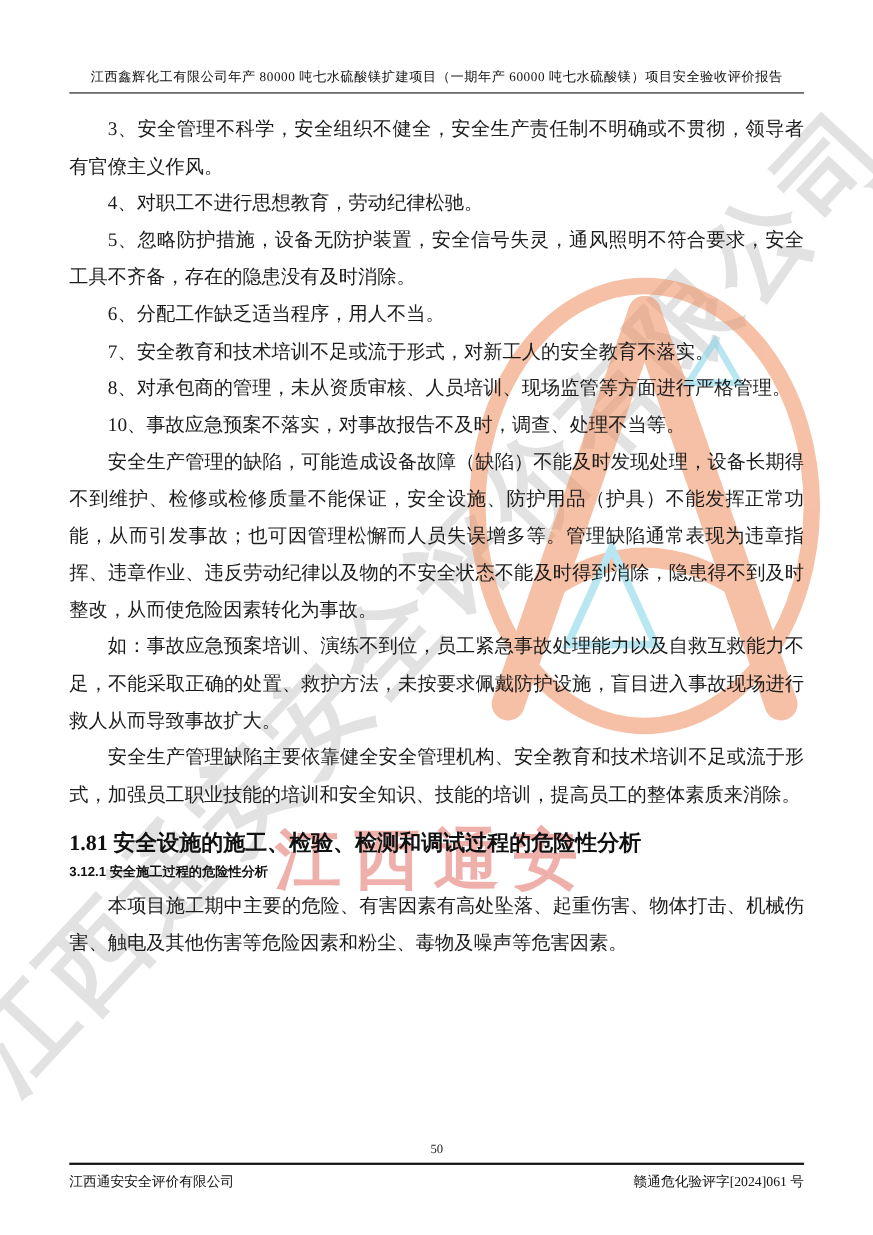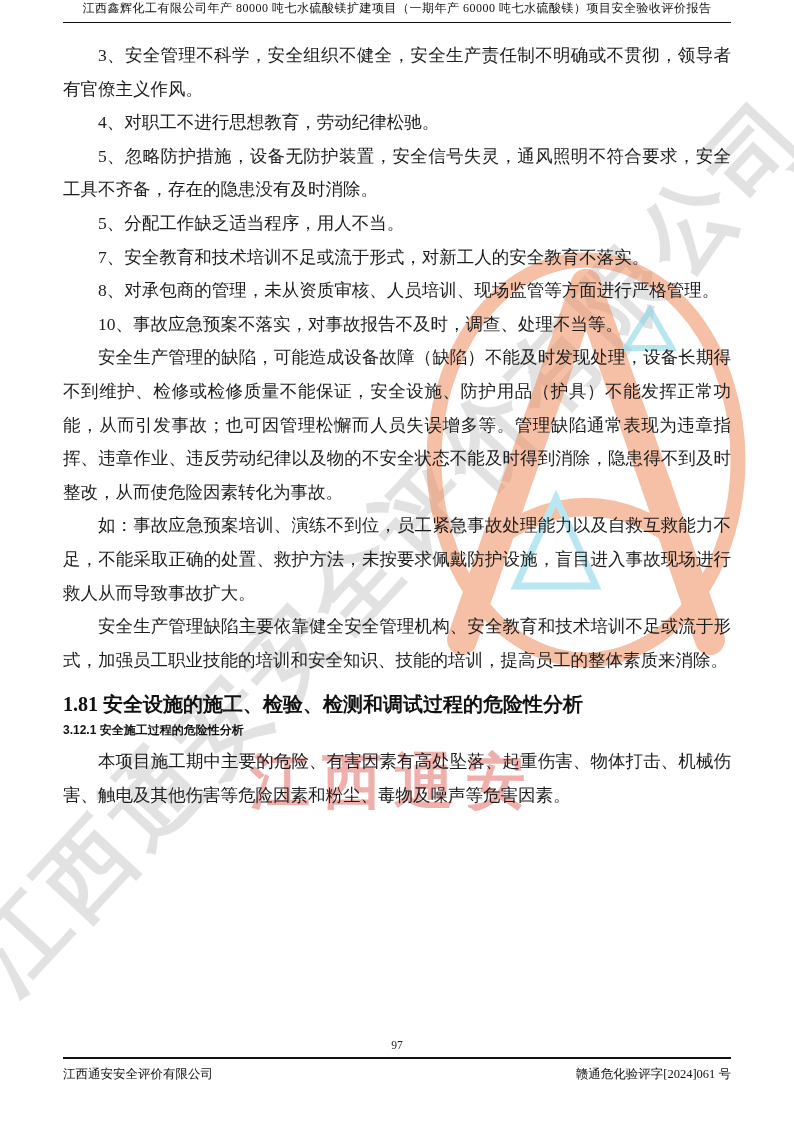--- a/index.html
+++ b/index.html
@@ -24,21 +24,21 @@
   .wm-red{
     position:absolute;left:250px;top:742px;
     white-space:nowrap;
     font-size:60px;letter-spacing:12px;font-weight:bold;
     color:rgba(214,58,48,0.40);
   }
   .wm-stamp{position:absolute;left:418px;top:248px;opacity:0.55;}
   
   .content{position:relative;z-index:1;}
   .header{
-    margin:0 63px;padding-bottom:5px;
+    margin:0 63px;padding-top:62px;padding-bottom:5px;
     text-align:center;font-size:12px;letter-spacing:0.5px;
     border-bottom:1.5px solid #111;
     color:#111;
   }
   .bodytext{margin:0 63px;padding-top:16px;}
   .bodytext p{
     margin:0;font-size:17.5px;line-height:1.92;
     text-align:justify;text-indent:2em;color:#1c1c1c;
   }
   .bodytext h2{
@@ -81,33 +81,33 @@
       <polygon points="208,100 232,62 254,100" fill="none" stroke="#7fd4e8" stroke-width="6"></polygon>
     </svg>
   </div>
 
   <div class="content">
     <div class="header">江西鑫辉化工有限公司年产 80000 吨七水硫酸镁扩建项目（一期年产 60000 吨七水硫酸镁）项目安全验收评价报告</div>
     <div class="bodytext" id="bodytext">
         <p>3、安全管理不科学，安全组织不健全，安全生产责任制不明确或不贯彻，领导者有官僚主义作风。</p>
         <p>4、对职工不进行思想教育，劳动纪律松驰。</p>
         <p>5、忽略防护措施，设备无防护装置，安全信号失灵，通风照明不符合要求，安全工具不齐备，存在的隐患没有及时消除。</p>
-        <p>5、分配工作缺乏适当程序，用人不当。</p>
+        <p>6、分配工作缺乏适当程序，用人不当。</p>
         <p>7、安全教育和技术培训不足或流于形式，对新工人的安全教育不落实。</p>
         <p>8、对承包商的管理，未从资质审核、人员培训、现场监管等方面进行严格管理。</p>
         <p>10、事故应急预案不落实，对事故报告不及时，调查、处理不当等。</p>
         <p>安全生产管理的缺陷，可能造成设备故障（缺陷）不能及时发现处理，设备长期得不到维护、检修或检修质量不能保证，安全设施、防护用品（护具）不能发挥正常功能，从而引发事故；也可因管理松懈而人员失误增多等。管理缺陷通常表现为违章指挥、违章作业、违反劳动纪律以及物的不安全状态不能及时得到消除，隐患得不到及时整改，从而使危险因素转化为事故。</p>
         <p>如：事故应急预案培训、演练不到位，员工紧急事故处理能力以及自救互救能力不足，不能采取正确的处置、救护方法，未按要求佩戴防护设施，盲目进入事故现场进行救人从而导致事故扩大。</p>
         <p>安全生产管理缺陷主要依靠健全安全管理机构、安全教育和技术培训不足或流于形式，加强员工职业技能的培训和安全知识、技能的培训，提高员工的整体素质来消除。</p>
         <h2>1.81 安全设施的施工、检验、检测和调试过程的危险性分析</h2>
         <h3>3.12.1 安全施工过程的危险性分析</h3>
         <p>本项目施工期中主要的危险、有害因素有高处坠落、起重伤害、物体打击、机械伤害、触电及其他伤害等危险因素和粉尘、毒物及噪声等危害因素。</p>
       </div>
   </div>
 
-  <div class="pagenum">97</div>
+  <div class="pagenum">50</div>
   <div class="footer-line"></div>
   <div class="footer-row">
     <span>江西通安安全评价有限公司</span>
     <span>赣通危化验评字[2024]061 号</span>
   </div>
 
 </div>
 
 </body></html>

